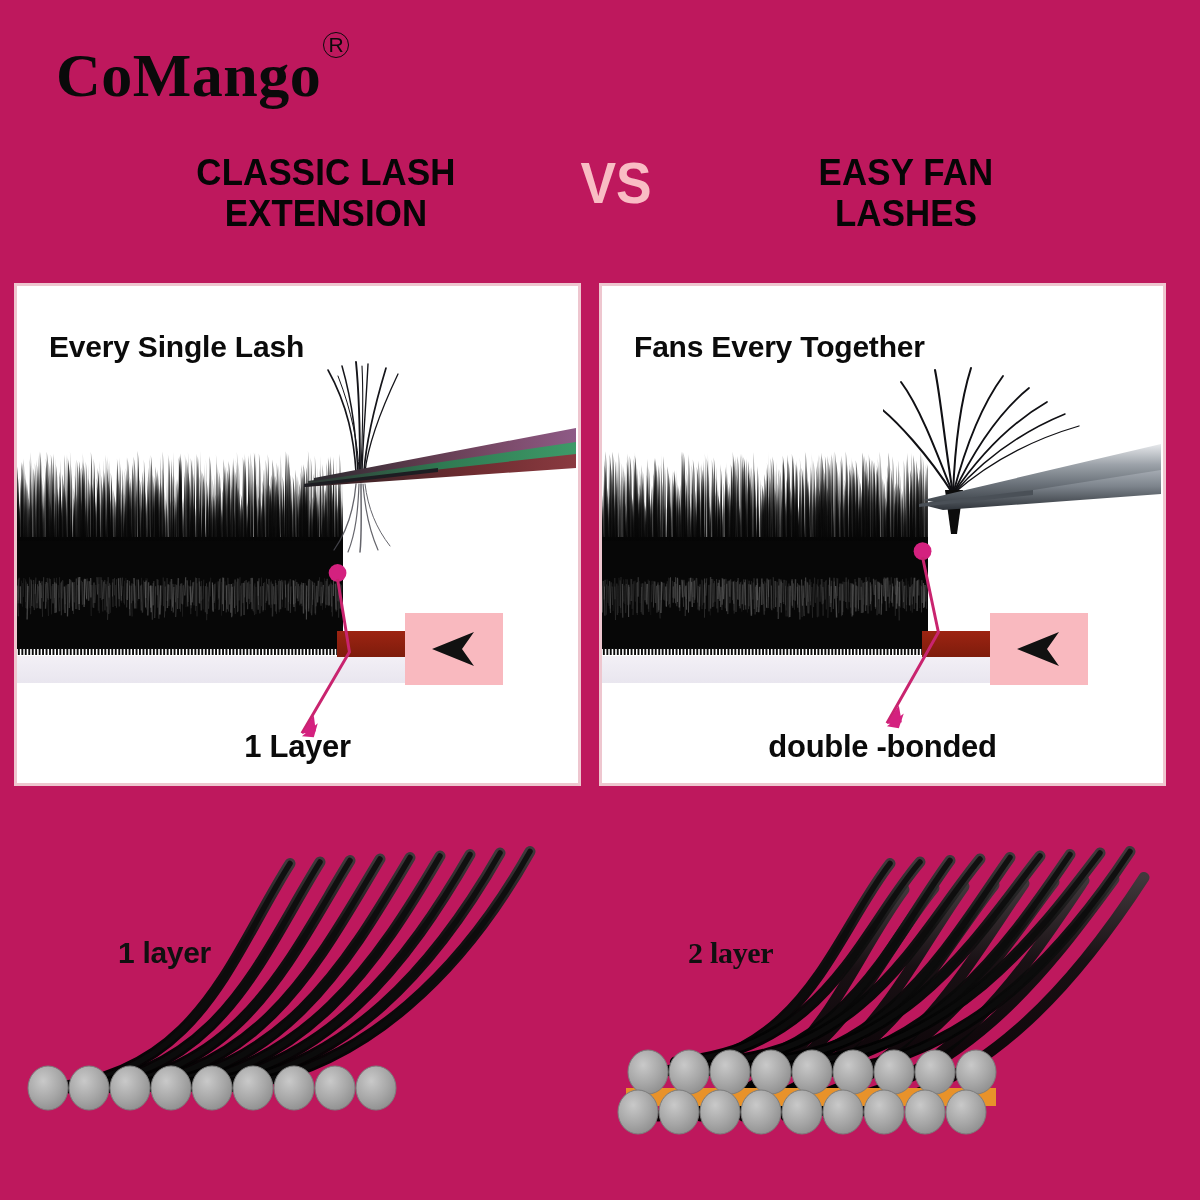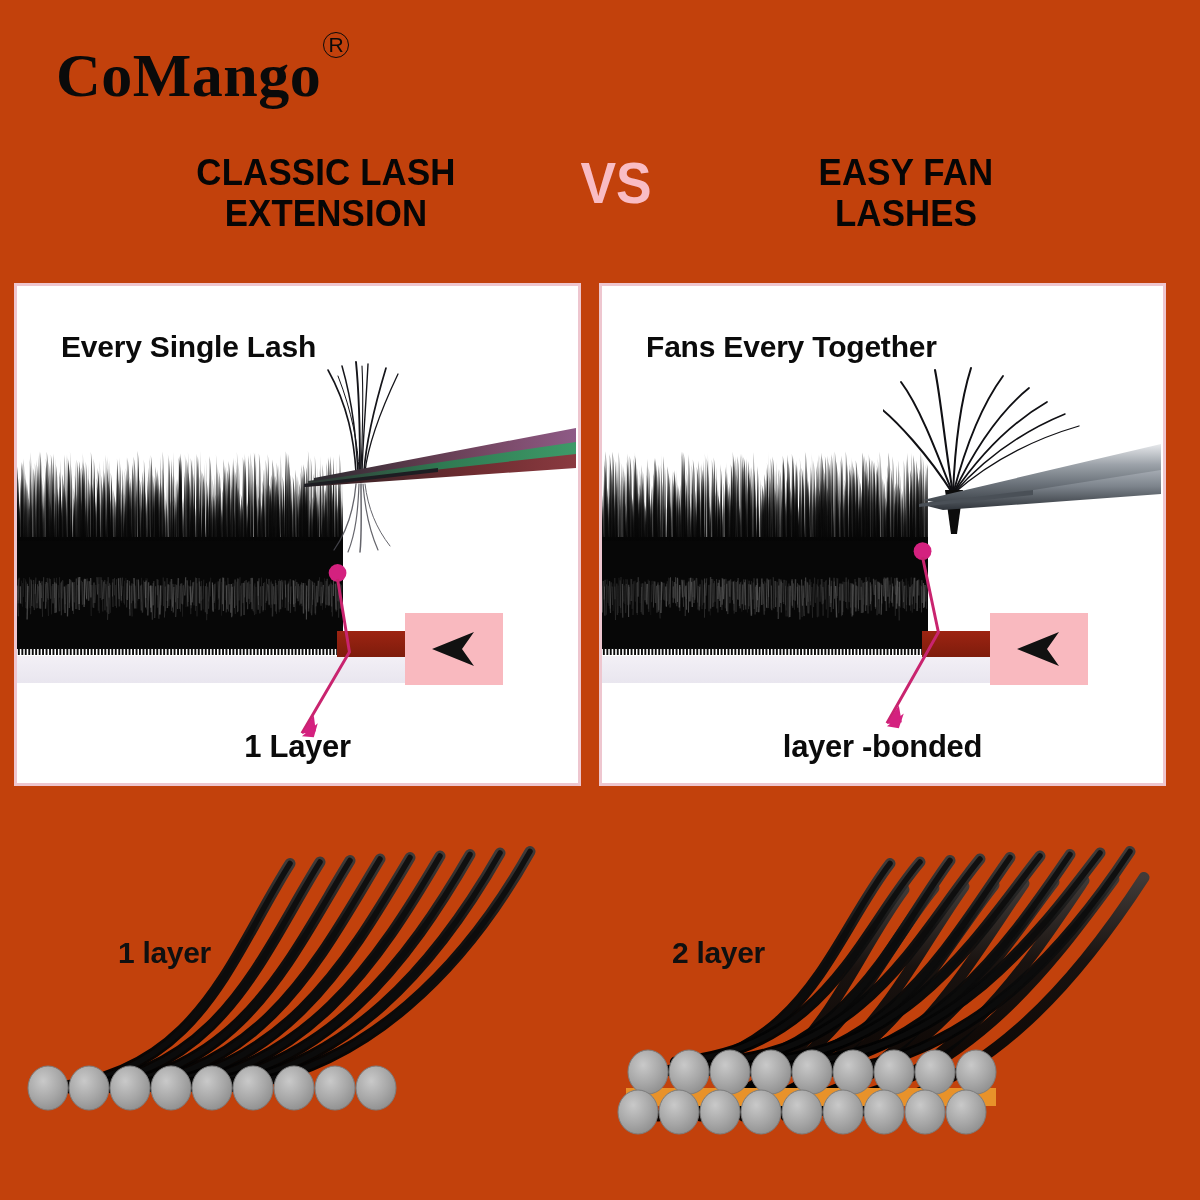--- a/index.html
+++ b/index.html
@@ -12,21 +12,21 @@
     width: 1200px;
     height: 1200px;
     font-family: "Liberation Sans", sans-serif;
     overflow: hidden;
     position: relative;
   }
   .page {
     position: relative;
     width: 1200px;
     height: 1200px;
-    background: #c2410c;
+    background: #be185d;
   }
 
   
   .brand {
     position: absolute;
     left: 56px;
     top: 44px;
     font-family: "Liberation Serif", serif;
     font-size: 62px;
     font-weight: 700;
@@ -101,21 +101,21 @@
     position: relative;
     width: 567px;
     height: 503px;
     border: 3px solid #eec6cf;
     box-sizing: border-box;
     background: #ffffff;
     overflow: hidden;
   }
   .panel-title {
     position: absolute;
-    left: 44px;
+    left: 32px;
     top: 44px;
     font-size: 30px;
     font-weight: 700;
     color: #0b0b0b;
     letter-spacing: -0.2px;
     white-space: nowrap;
     z-index: 6;
   }
 
   
@@ -205,21 +205,21 @@
   }
   .layer-label {
     position: absolute;
     font-size: 30px;
     font-weight: 700;
     color: #101010;
     letter-spacing: -0.3px;
     z-index: 9;
   }
   .layer-label.l1 { left: 118px; top: 116px; }
-  .layer-label.l2 { left: 72px; top: 116px; }
+  .layer-label.l2 { left: 88px; top: 116px; font-family: Liberation Serif, serif; }
 </style>
 </head>
 <body>
 
 <div class="page">
 
   <div class="brand">
     <span>CoMango</span><span class="reg">R</span>
   </div>
 
@@ -2234,21 +2234,21 @@
         </svg>
       </div>
 
       <svg class="leader" viewBox="0 0 567 503">
         <circle cx="324" cy="268" r="9" fill="#d4217f"></circle>
         <path d="M324,274 L340,350 L288,442" stroke="#c9246f" stroke-width="3" fill="none"></path>
         <path d="M288,442 L300,424 L303,441 L293,443 Z" fill="#d4217f"></path>
         <path d="M288,445 L305,432 L300,447 Z" fill="#d4217f"></path>
       </svg>
 
-      <div class="panel-caption">layer -bonded</div>
+      <div class="panel-caption">double -bonded</div>
     </div>
   </div>
 
   <div class="bottom">
 
     <div class="bottom-col">
       <div class="layer-label l1">1 layer</div>
       <svg width="600" height="380" viewBox="0 0 600 380">
         <defs>
           <linearGradient id="strandG1" x1="0" y1="0" x2="0" y2="1">

